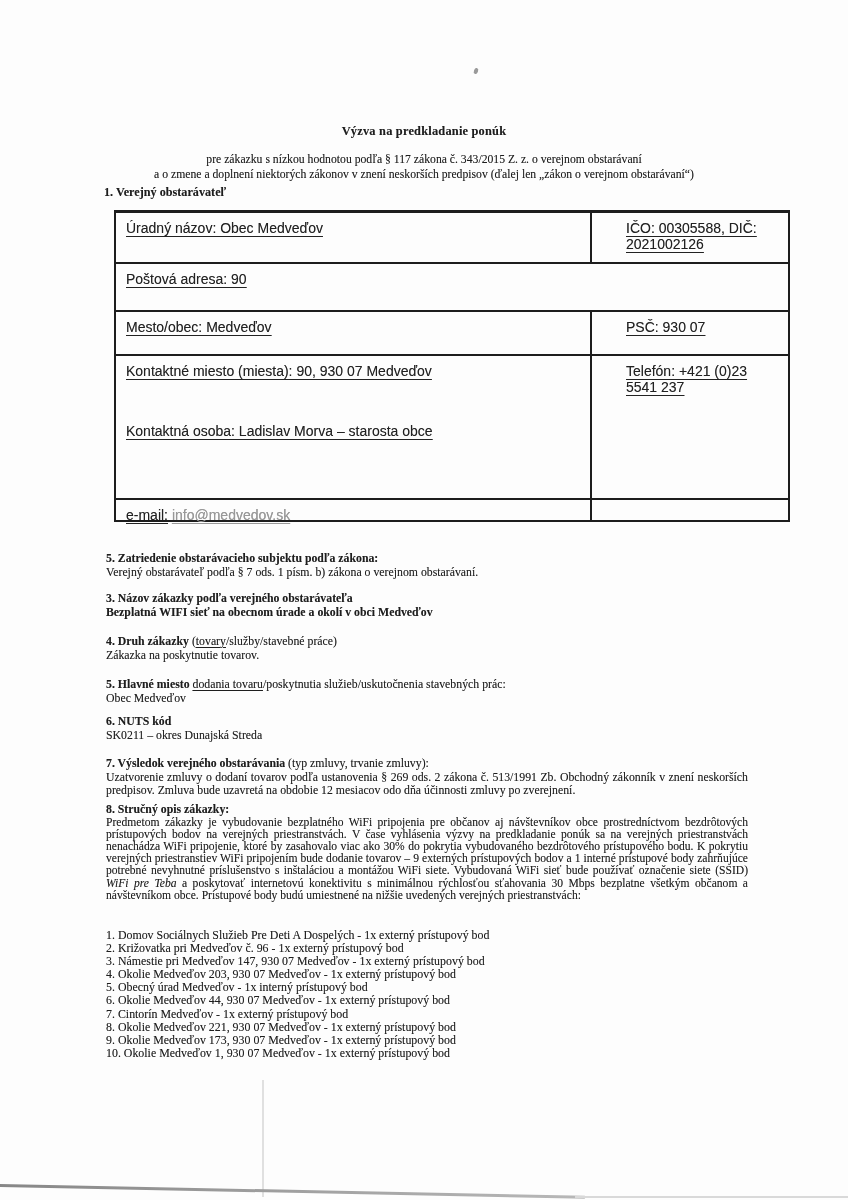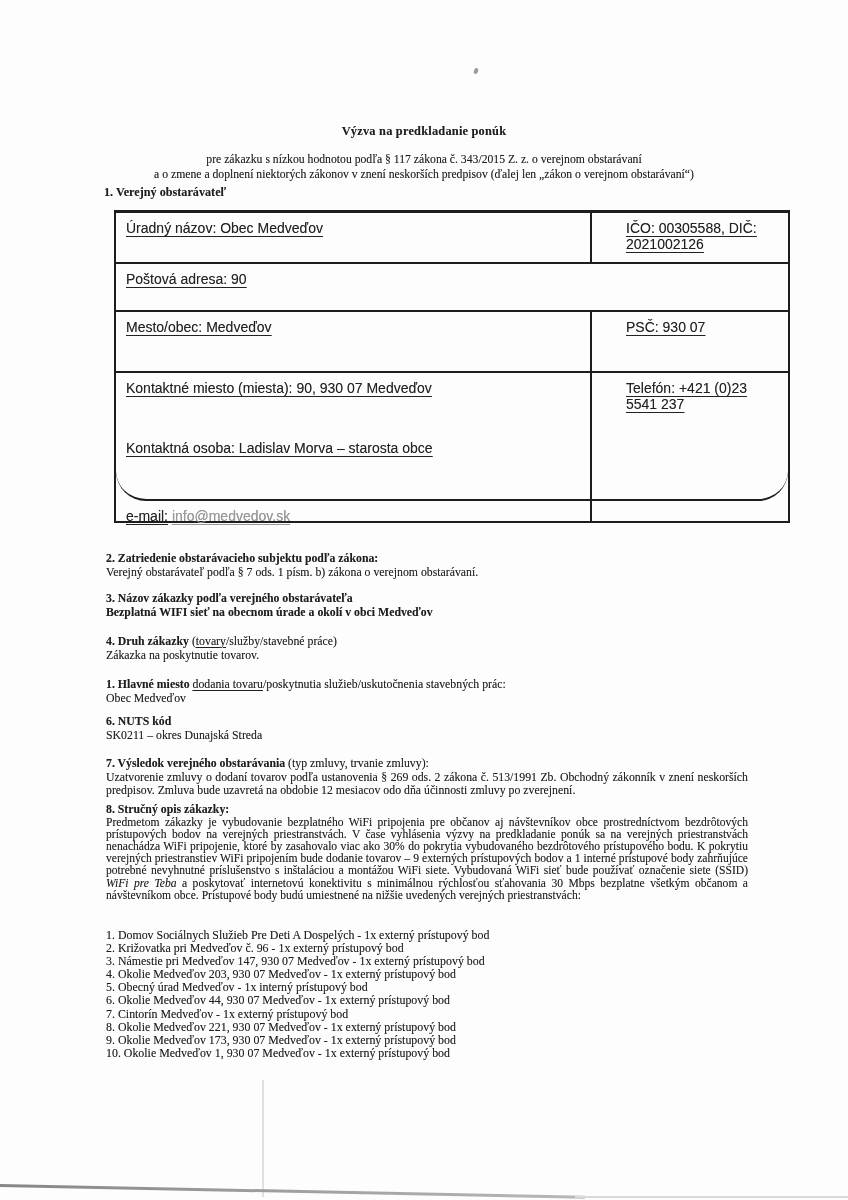--- a/index.html
+++ b/index.html
@@ -19,21 +19,21 @@
   
   .ptable{position:absolute;left:114px;top:210px;width:676px;
     border:2px solid #1d1d1d;border-top-width:3px;box-sizing:border-box;
     font-family:"Liberation Sans","DejaVu Sans",sans-serif;font-size:14px;color:#222;}
   .trow{display:flex;box-sizing:border-box;border-bottom:2px solid #1d1d1d;}
   .trow.last{border-bottom:none;}
   .tcell{box-sizing:border-box;padding:7px 10px;}
   .tcell.cl{width:476px;border-right:2px solid #1d1d1d;}
   .tcell.cr{flex:1;padding-left:34px;}
   .tcell.full{width:100%;}
-  .r1{height:51px;} .r2{height:48px;} .r3{height:61px;} .r4{height:128px;border-radius:30px;} .r5{height:20px;}
+  .r1{height:51px;} .r2{height:48px;} .r3{height:44px;} .r4{height:144px;} .r5{height:20px;}
   .u{text-decoration:underline;text-decoration-thickness:1px;text-underline-offset:3px;}
   .second-line{margin-top:44px;}
   .email-val{color:#999999;}
   
   .sec{position:absolute;left:106px;width:642px;font-size:11.8px;line-height:13.5px;}
   .sec .head{font-weight:bold;}
   .sec .body{font-weight:normal;}
   .s2{top:552px;} .s3{top:592px;} .s4{top:635px;} .s5{top:678px;}
   .s6{top:715px;} .s7{top:757px;} .s8{top:803px;}
   .s3 .subject{font-weight:bold;}
@@ -89,36 +89,36 @@
     <div class="trow r5 last">
       <div class="tcell cl">
         <span class="u">e-mail:</span>
         <span class="u email-val">info@medvedov.sk</span>
       </div>
       <div class="tcell cr"></div>
     </div>
   </div>
 
   <div class="sec s2">
-    <div class="head">2. Zatriedenie obstarávacieho subjektu podľa zákona:</div>
+    <div class="head">5. Zatriedenie obstarávacieho subjektu podľa zákona:</div>
     <div class="body">Verejný obstarávateľ podľa § 7 ods. 1 písm. b) zákona o verejnom obstarávaní.</div>
   </div>
 
   <div class="sec s3">
     <div class="head">3. Názov zákazky podľa verejného obstarávateľa</div>
     <div class="subject">Bezplatná WIFI sieť na obecnom úrade a okolí v obci Medveďov</div>
   </div>
 
   <div class="sec s4">
     <div><span class="head">4. Druh zákazky </span><span>(</span><span class="inline-u">tovary</span><span>/služby/stavebné práce)</span></div>
     <div class="body">Zákazka na poskytnutie tovarov.</div>
   </div>
 
   <div class="sec s5">
-    <div><span class="head">1. Hlavné miesto </span><span class="inline-u">dodania tovaru</span><span>/poskytnutia služieb/uskutočnenia stavebných prác:</span></div>
+    <div><span class="head">5. Hlavné miesto </span><span class="inline-u">dodania tovaru</span><span>/poskytnutia služieb/uskutočnenia stavebných prác:</span></div>
     <div class="body">Obec Medveďov</div>
   </div>
 
   <div class="sec s6">
     <div class="head">6. NUTS kód</div>
     <div class="body">SK0211 – okres Dunajská Streda</div>
   </div>
 
   <div class="sec s7">
     <div><span class="head">7. Výsledok verejného obstarávania </span><span>(typ zmluvy, trvanie zmluvy):</span></div>

